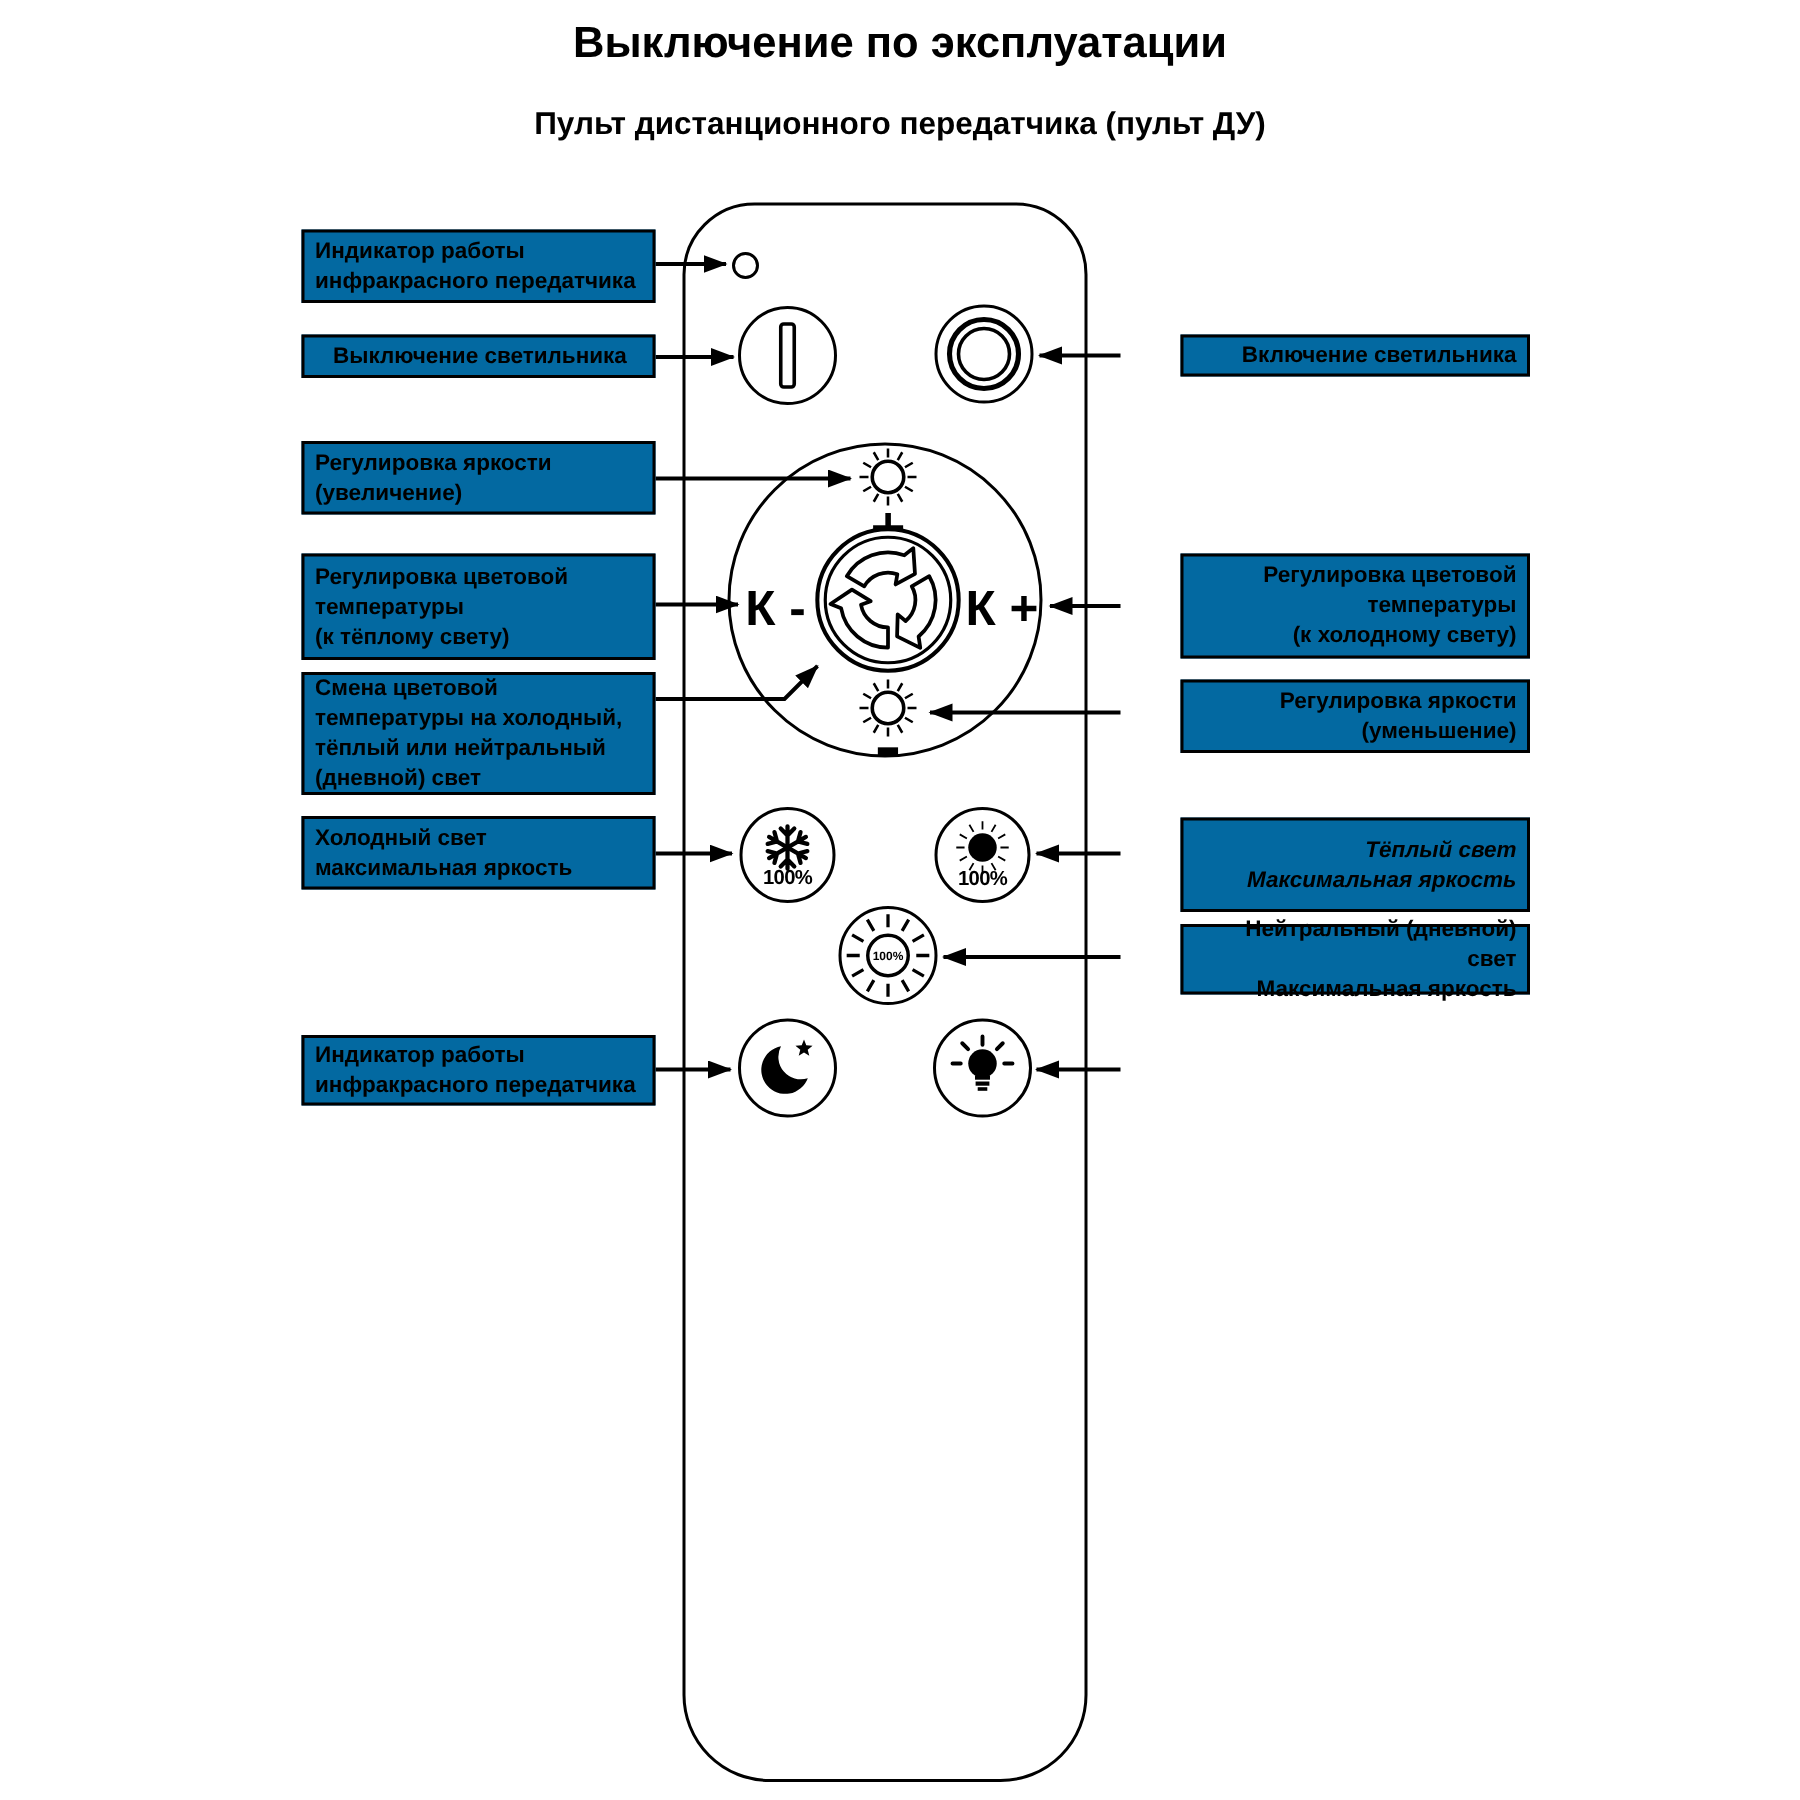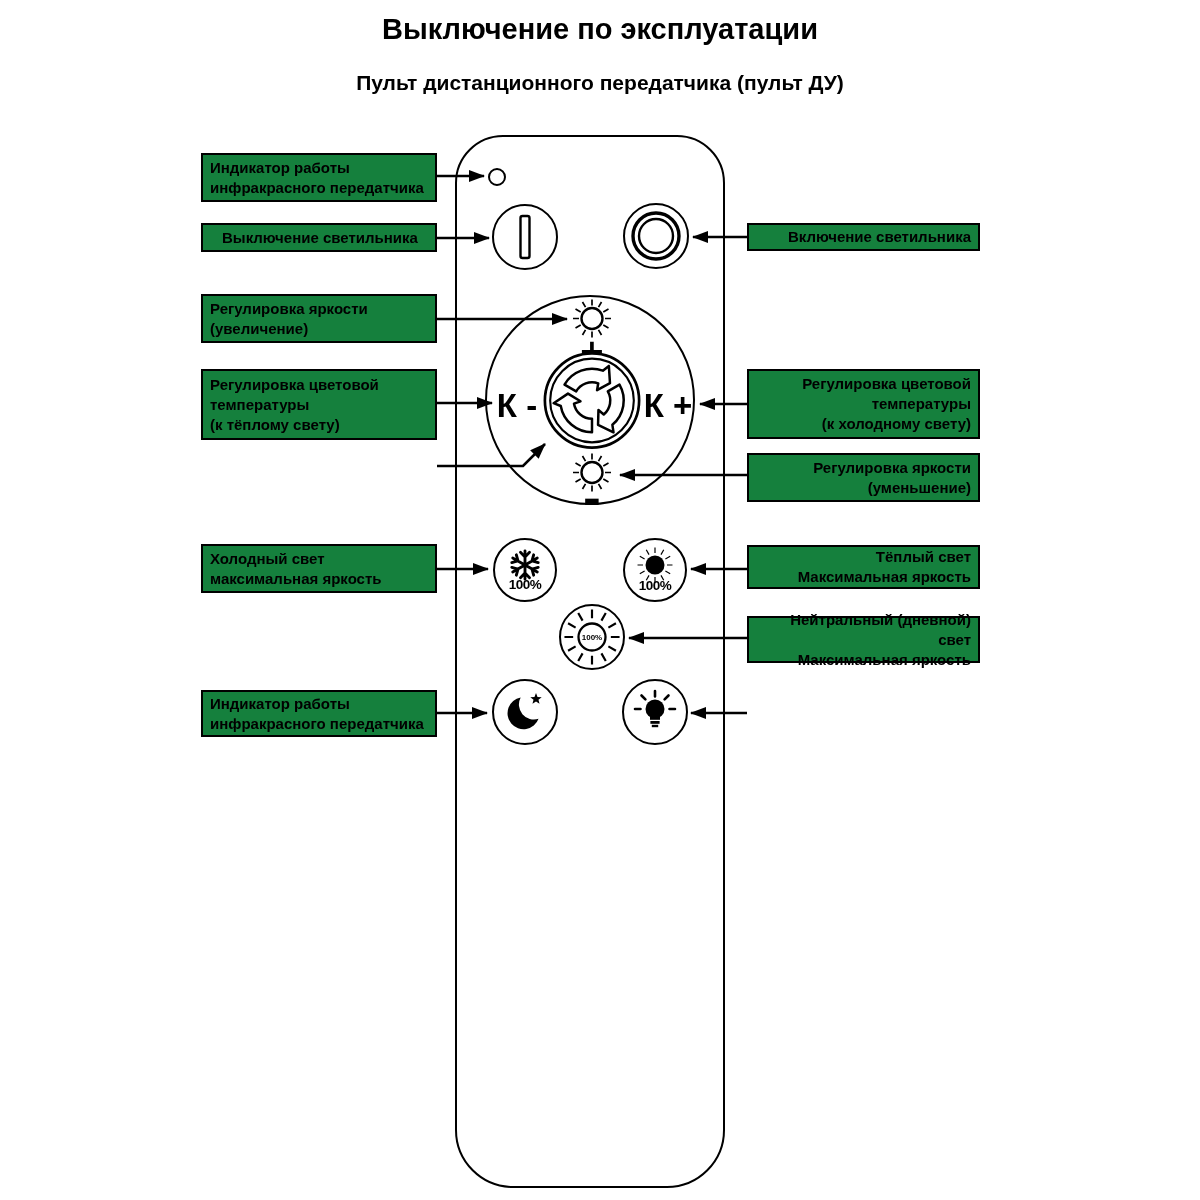--- a/index.html
+++ b/index.html
@@ -15,25 +15,25 @@
   .cbtn{position:absolute;box-sizing:border-box;border:2.8px solid #000;border-radius:50%;
         background:#fff;display:flex;flex-direction:column;align-items:center;
         justify-content:center;z-index:10;}
   .pct{font-size:13.5px;font-weight:bold;letter-spacing:-0.5px;margin-top:-4px;line-height:14px;}
   .dial-item{position:absolute;transform:translate(-50%,-50%);line-height:1;}
   .klabel{font-size:33px;font-weight:bold;white-space:nowrap;}
   .pm{font-family:"DejaVu Sans",sans-serif;font-weight:bold;}
   .plus{font-size:32px;}
   .minus{font-size:44px;}
   .arrows{position:absolute;left:0;top:0;z-index:30;pointer-events:none;}
-  .callout{position:absolute;box-sizing:border-box;border:2px solid #000;background:#15803d;
+  .callout{position:absolute;box-sizing:border-box;border:2px solid #000;background:#0369a1;
            display:flex;align-items:center;padding:0 7px;font-size:15px;font-weight:bold;
            line-height:20px;z-index:40;}
   .callout .txt{white-space:pre-line;}
-  .callout.right{justify-content:flex-end;text-align:right;}
+  .callout.right{justify-content:flex-end;text-align:right;margin-left:40px;}
 </style>
 </head>
 <body>
 
 <div class="page">
 
   <svg width="0" height="0" style="position:absolute" aria-hidden="true">
     <defs>
       <path id="rays12" fill="none" d="M13 0L19 0M11.3 6.5L16.5 9.5M6.5 11.3L9.5 16.5M0 13L0 19M-6.5 11.3L-9.5 16.5M-11.3 6.5L-16.5 9.5M-13 0L-19 0M-11.3 -6.5L-16.5 -9.5M-6.5 -11.3L-9.5 -16.5M0 -13L0 -19M6.5 -11.3L9.5 -16.5M11.3 -6.5L16.5 -9.5"></path>
       <path id="cycarrow" d="M -28.58 -16.5 A 33 33 0 0 1 11.29 -31.01 L 17.53 -35.95 L 18.7 -18.06 L 5.26 -10.79 L 6.5 -17.86 A 19 19 0 0 0 -16.45 -9.5 Z"></path>
@@ -179,20 +179,26 @@
     <span class="txt">Регулировка яркости
 (увеличение)</span>
     </div>
 
   <div class="callout left" style="left:201px;top:369px;width:236px;height:71px;">
     <span class="txt">Регулировка цветовой
 температуры
 (к тёплому свету)</span>
     </div>
 
+  <div class="callout left" style="left:201px;top:448px;width:236px;height:82px;">
+    <span class="txt">Смена цветовой
+температуры на холодный,
+тёплый или нейтральный
+(дневной) свет</span>
+    </div>
 
   <div class="callout left" style="left:201px;top:544px;width:236px;height:49px;">
     <span class="txt">Холодный свет
 максимальная яркость</span>
     </div>
 
   <div class="callout left" style="left:201px;top:690px;width:236px;height:47px;">
     <span class="txt">Индикатор работы
 инфракрасного передатчика</span>
     </div>
@@ -205,21 +211,21 @@
     <span class="txt">Регулировка цветовой
 температуры
 (к холодному свету)</span>
     </div>
 
   <div class="callout right" style="left:747px;top:453px;width:233px;height:49px;">
     <span class="txt">Регулировка яркости
 (уменьшение)</span>
     </div>
 
-  <div class="callout right" style="left:747px;top:545px;width:233px;height:44px;">
+  <div class="callout right" style="left:747px;top:545px;width:233px;height:63px;font-style:italic;">
     <span class="txt">Тёплый свет
 Максимальная яркость</span>
     </div>
 
   <div class="callout right" style="left:747px;top:616px;width:233px;height:47px;padding-left:20px;">
     <span class="txt">Нейтральный (дневной) свет
 Максимальная яркость</span>
     </div>
 
 

